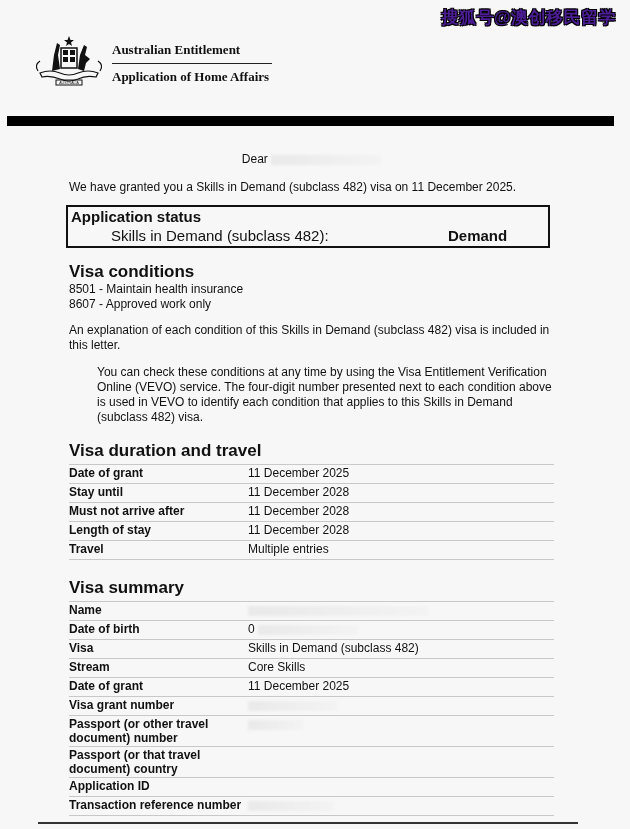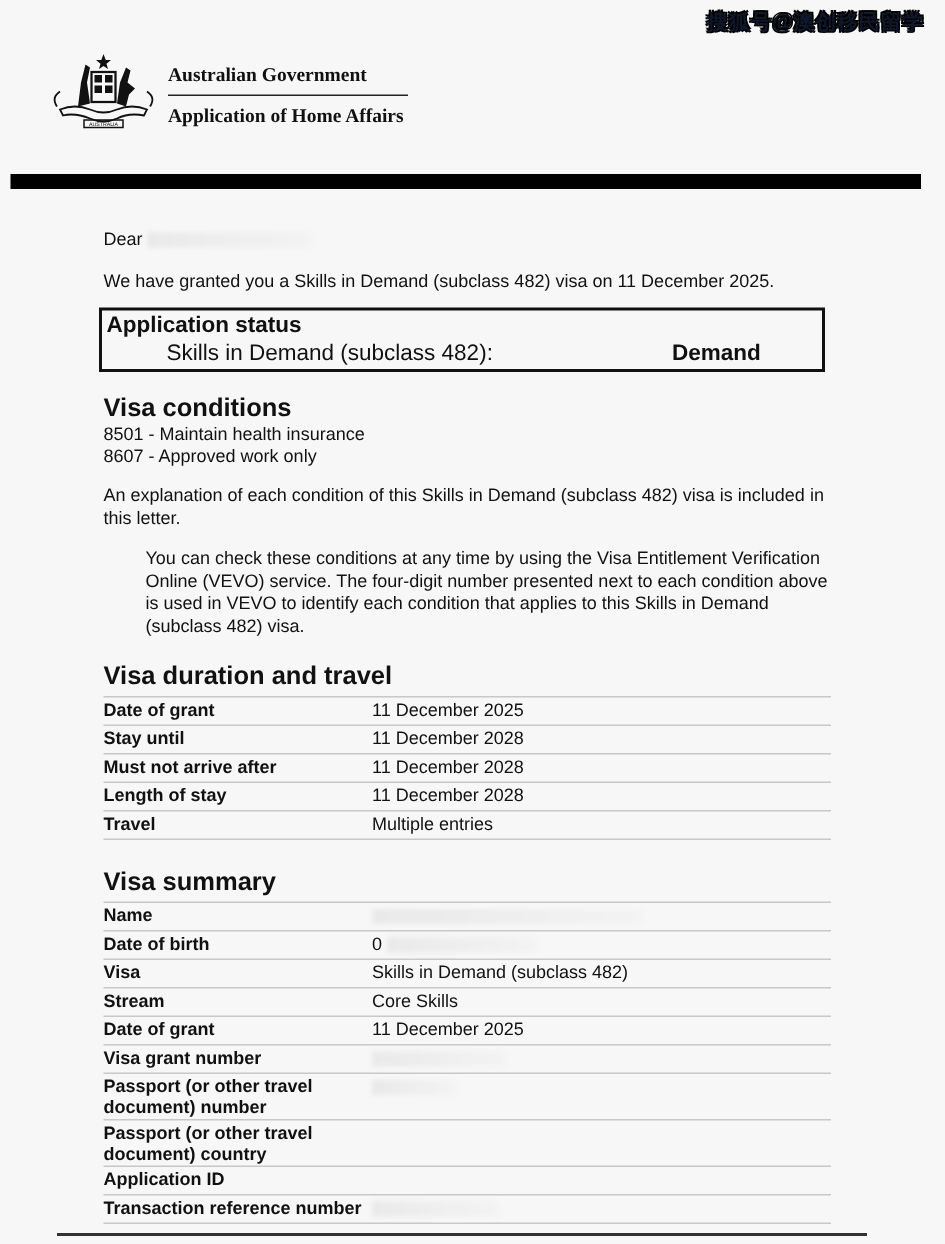--- a/index.html
+++ b/index.html
@@ -5,32 +5,32 @@
   html, body { margin: 0; padding: 0; }
   body {
     width: 630px; height: 829px; overflow: hidden;
     background: #f7f7f7;
     font-family: "Liberation Sans", sans-serif;
     color: #111;
     position: relative;
   }
   .watermark {
     position: absolute; top: 6px; right: 14px;
-    font-size: 14px; font-weight: bold; color: #0f172a;
+    font-size: 17px; font-weight: bold; color: #4c1d95;
     text-shadow: 0 0 1px #000, 1px 1px 0 #000, -1px -1px 0 #000, 1px -1px 0 #000, -1px 1px 0 #000;
     letter-spacing: 0.5px;
   }
   .header { position: absolute; left: 30px; top: 32px; height: 62px; display: flex; align-items: center; }
   .crest { width: 78px; height: 60px; }
   .agency { margin-left: 4px; font-family: "Liberation Serif", serif; font-weight: bold; }
   .agency .gov { font-size: 13px; padding-bottom: 5px; border-bottom: 1px solid #222; width: 160px; }
   .agency .dept { font-size: 13px; padding-top: 5px; }
   .topbar { position: absolute; left: 7px; top: 116px; width: 607px; height: 10px; background: #000; }
   .content { position: absolute; left: 69px; top: 152px; width: 485px; font-size: 12px; }
-  .dear { margin: 0; height: 14px; }
+  .dear { margin: 0; height: 14px; text-align: center; }
   .redact { display: inline-block; background: linear-gradient(90deg, #e9e9e9, #f3f3f3); filter: blur(1.5px); height: 10px; vertical-align: middle; }
   .granted-line { margin-top: 14px; }
   .status-box {
     margin-top: 10px; border: 2px solid #111; padding: 1px 3px 2px 3px; width: 474px; margin-left: -3px;
   }
   .status-box .title { font-size: 15px; font-weight: bold; }
   .status-box .row { display: flex; font-size: 15px; margin-top: 2px; margin-left: 40px; }
   .status-box .row .label { width: 337px; }
   .status-box .row .value { font-weight: bold; }
   h2 { font-size: 17px; margin: 0; font-weight: bold; }
@@ -63,21 +63,21 @@
         <rect x="40" y="24" width="5" height="5"></rect>
       <path d="M22,38 L24,22 L27,10 L30,12 L28,22 L30,36 Z"></path>
       <path d="M48,36 L50,22 L54,12 L57,14 L55,22 L60,26 L56,30 L54,38 Z"></path>
       <path d="M10,40 Q20,36 30,40 Q39,44 48,40 Q58,36 68,40 L66,44 Q56,42 48,46 Q39,50 30,46 Q20,42 12,44 Z" fill="none" stroke="#111" stroke-width="1.2"></path>
       <path d="M8,38 Q4,32 10,28 M70,38 Q74,32 68,28" fill="none" stroke="#111" stroke-width="1.2"></path>
       <rect x="26" y="47" width="26" height="5" fill="none" stroke="#111" stroke-width="1"></rect>
       <text x="39" y="51" font-size="3.5" text-anchor="middle" font-family="Liberation Sans, sans-serif">AUSTRALIA</text>
     </g>
   </svg>
   <div class="agency">
-    <div class="gov">Australian Government</div>
+    <div class="gov">Australian Entitlement</div>
     <div class="dept">Application of Home Affairs</div>
   </div>
 </div>
 
 <div class="topbar"></div>
 
 <div class="content">
   <div class="dear">
     <span>Dear</span>
     <span class="redact" style="width:110px;"></span>
@@ -154,21 +154,21 @@
           </tr>
       <tr>
             <td class="k">Visa grant number</td>
             <td class="v"><span class="redact" style="width:90px;"></span></td>
           </tr>
       <tr>
             <td class="k">Passport (or other travel document) number</td>
             <td class="v"><span class="redact" style="width:55px;"></span></td>
           </tr>
       <tr>
-            <td class="k">Passport (or other travel document) country</td>
+            <td class="k">Passport (or that travel document) country</td>
             <td class="v"></td>
           </tr>
       <tr>
             <td class="k">Application ID</td>
             <td class="v"></td>
           </tr>
       <tr>
             <td class="k">Transaction reference number</td>
             <td class="v"><span class="redact" style="width:85px;"></span></td>
           </tr>

